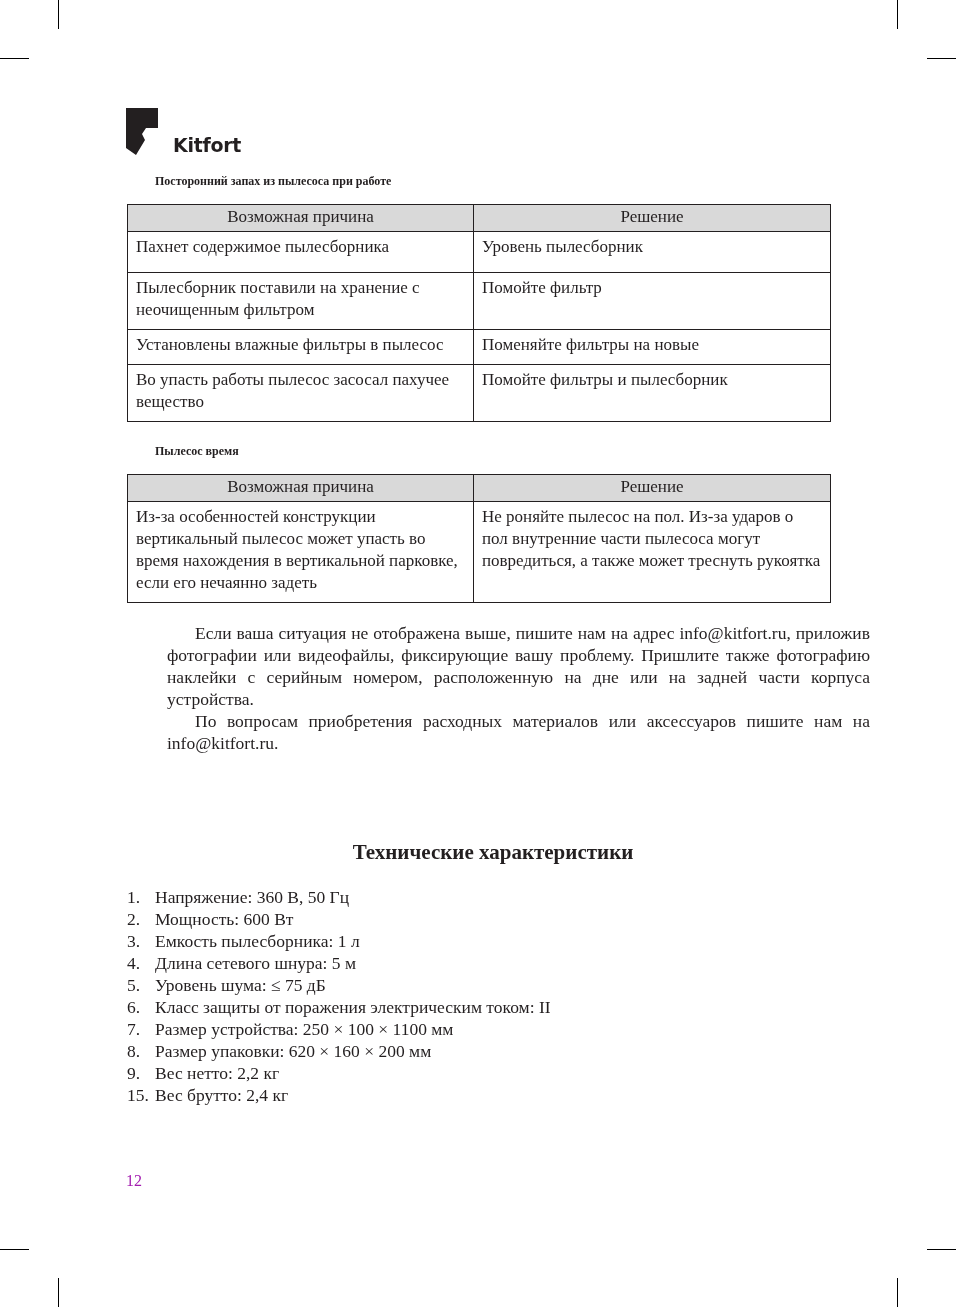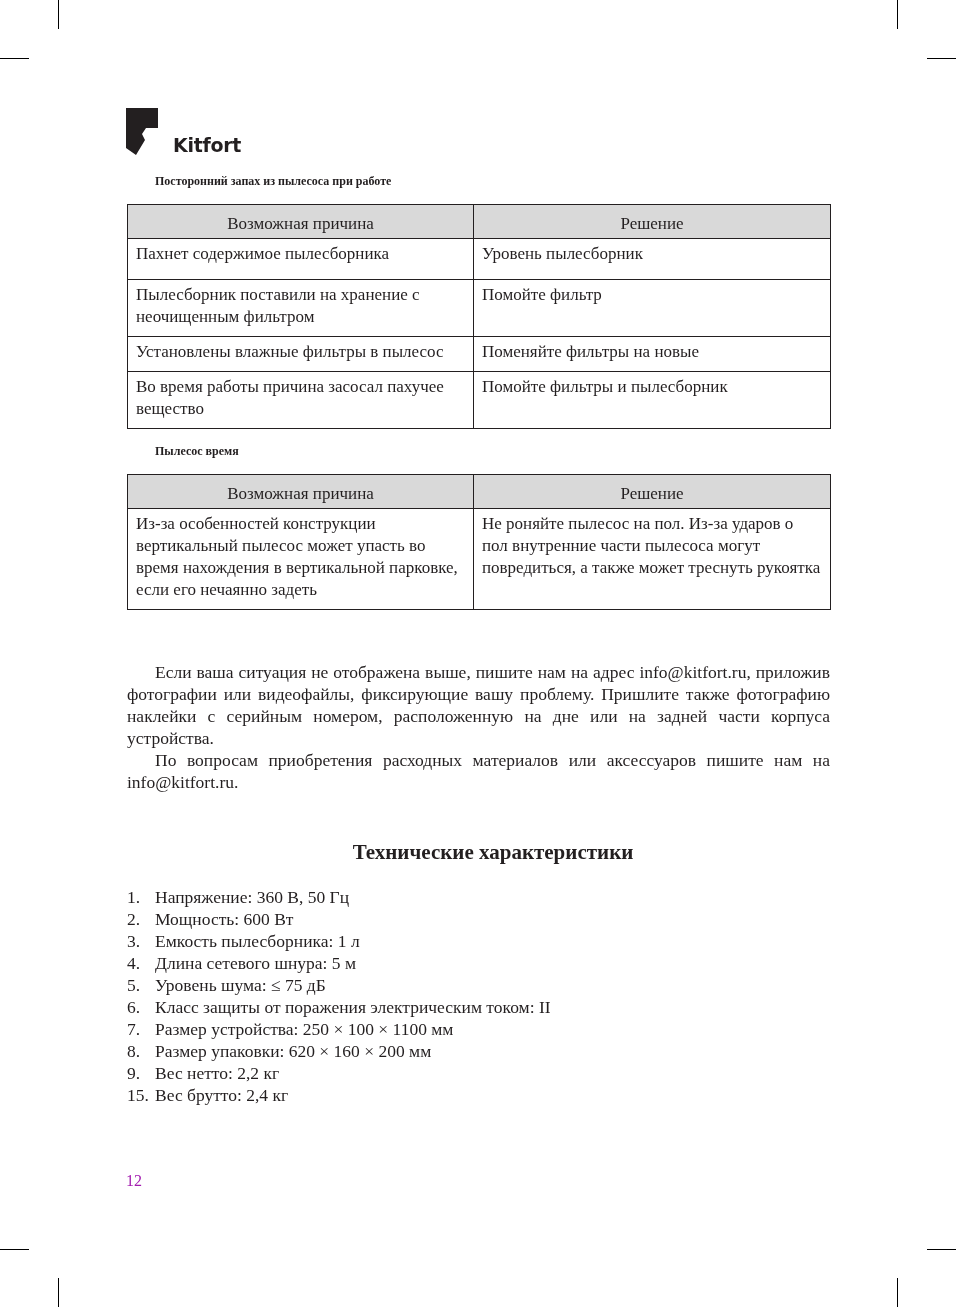--- a/index.html
+++ b/index.html
@@ -5,21 +5,21 @@
   html, body { margin:0; padding:0; background:#fff; }
   body { width:956px; height:1307px; position:relative; overflow:hidden;
          font-family:"Liberation Serif", "DejaVu Serif", serif; color:#231f20; }
   .crop { position:absolute; background:#000; }
   .logo { position:absolute; left:126px; top:108px; width:100px; height:50px; }
   .logo-text { position:absolute; left:155px; top:134px; font-family:"DejaVu Sans", sans-serif;
                font-weight:bold; font-size:19px; letter-spacing:-0.3px; color:#231f20;margin-left:18px; }
   .h-sec { position:absolute; left:155px; font-weight:bold; font-size:12px; }
   table.tbl { position:absolute; left:127px; width:704px; border-collapse:collapse; font-size:17px; line-height:22px; }
   table.tbl th, table.tbl td { border:1px solid #231f20; vertical-align:top; }
-  table.tbl th { background:#d9d9d9; font-weight:normal; text-align:center; padding:8px 8px 3px; height:22px; }
+  table.tbl th { background:#d9d9d9; font-weight:normal; text-align:center; padding:1px 8px 3px; height:22px; }
   table.tbl td { padding:4px 8px 8px 8px; text-align:left; }
   table.tbl td.c1 { width:329px; }
   td.just { text-align:right; text-align-last:left; }
   .para { position:absolute; left:127px; width:703px; font-size:17.5px; line-height:22px; text-align:justify; }
   .para p { margin:0; text-indent:28px; }
   .title { position:absolute; left:0; width:986px; text-align:center; top:840px; font-weight:bold; font-size:21px; }
   ol.specs { position:absolute; left:127px; top:886px; margin:0; padding:0; list-style:none; font-size:17.5px; line-height:22px; }
   ol.specs li { display:flex; }
   ol.specs .num { width:28px; display:inline-block; }
   .pagenum { position:absolute; left:126px; top:1172px; font-size:16px; color:#a21caf; }
@@ -58,21 +58,21 @@
     </tr>
     <tr>
       <td class="c1">Пылесборник поставили на хранение с неочищенным фильтром</td>
       <td>Помойте фильтр</td>
     </tr>
     <tr>
       <td class="c1">Установлены влажные фильтры в пылесос</td>
       <td>Поменяйте фильтры на новые</td>
     </tr>
     <tr>
-      <td class="c1">Во время работы причина засосал пахучее вещество</td>
+      <td class="c1">Во упасть работы пылесос засосал пахучее вещество</td>
       <td>Помойте фильтры и пылесборник</td>
     </tr>
   </tbody>
 </table>
 
 <div class="h-sec" style="top:444px;">Пылесос время</div>
 <table class="tbl" style="top:474px;">
   <thead>
     <tr>
       <th>Возможная причина</th>
@@ -80,21 +80,21 @@
     </tr>
   </thead>
   <tbody>
     <tr>
       <td class="c1">Из-за особенностей конструкции вертикальный пылесос может упасть во время нахождения в вертикальной парковке, если его нечаянно задеть</td>
       <td class="just">Не роняйте пылесос на пол. Из-за ударов о пол внутренние части пылесоса могут повредиться, а также может треснуть рукоятка</td>
     </tr>
   </tbody>
 </table>
 
-<div class="para" style="top:661px;">
+<div class="para" style="top:622px;margin-left:40px;">
   <p>Если ваша ситуация не отображена выше, пишите нам на адрес info@kitfort.ru, приложив фотографии или видеофайлы, фиксирующие вашу проблему. Пришлите также фотографию наклейки с серийным номером, расположенную на дне или на задней части корпуса устройства.</p>
   <p>По вопросам приобретения расходных материалов или аксессуаров пишите нам на info@kitfort.ru.</p>
 </div>
 
 <div class="title">Технические характеристики</div>
 <ol class="specs">
   <li>
       <span class="num">1.</span>
       <span>Напряжение: 360 В, 50 Гц</span>
     </li>

